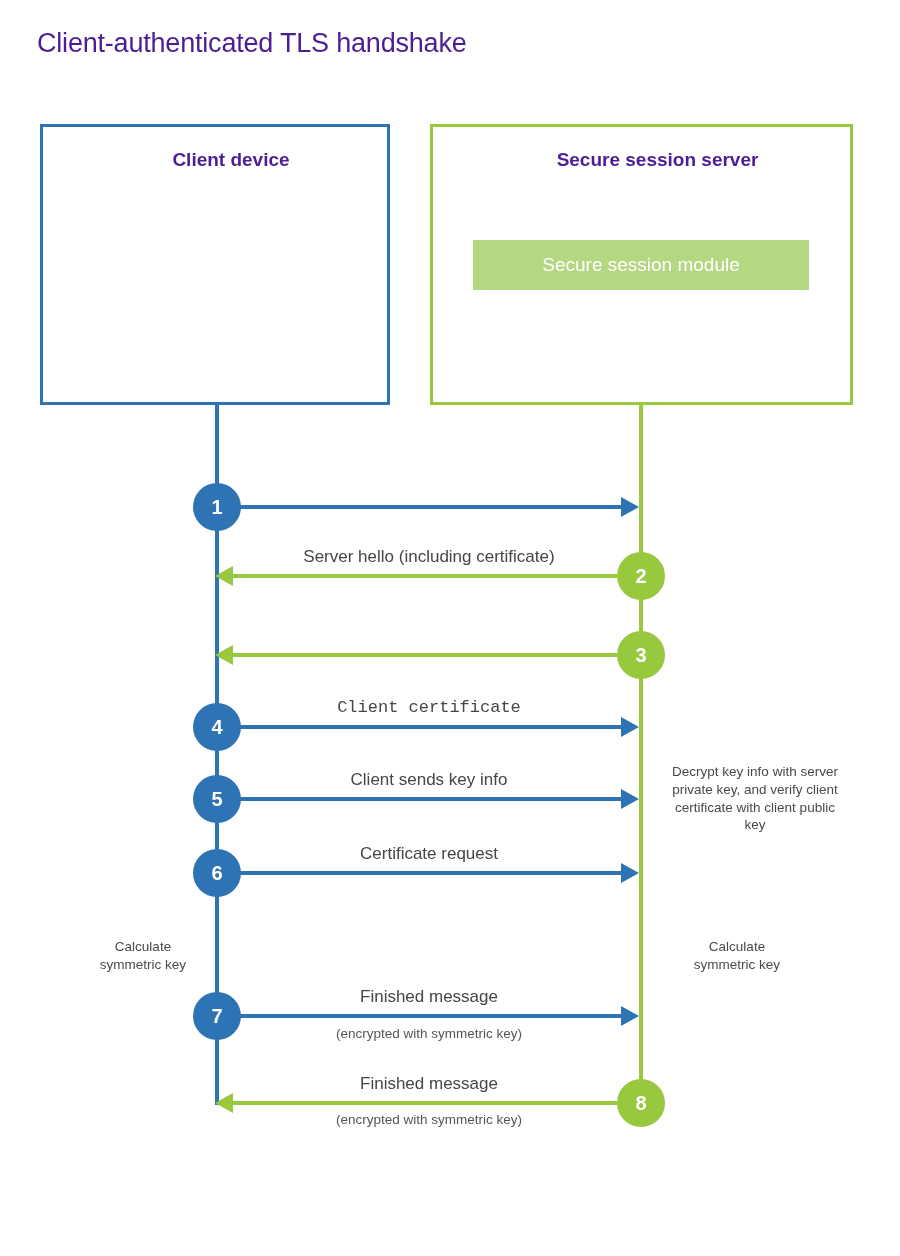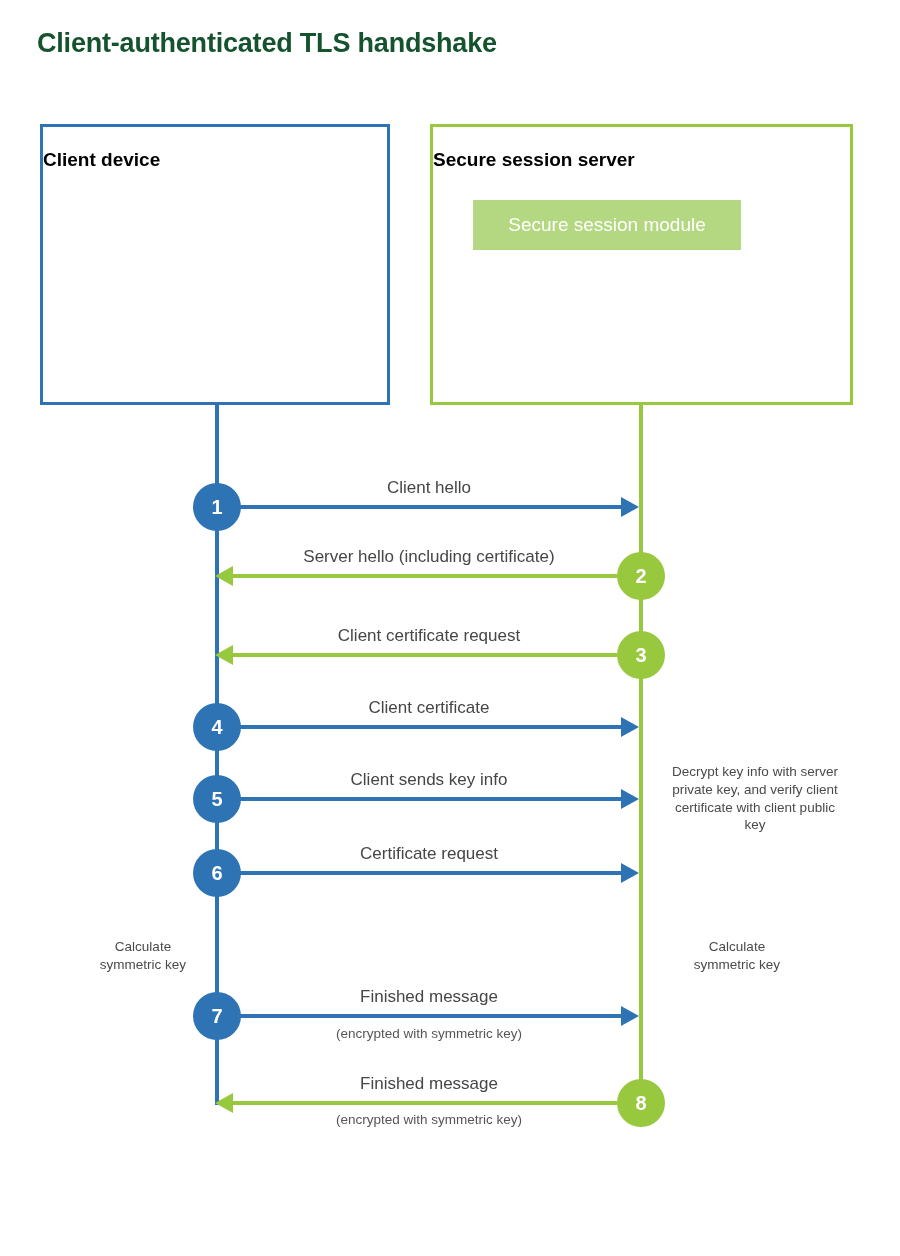--- a/index.html
+++ b/index.html
@@ -1,30 +1,30 @@
 <!DOCTYPE html>
 <html style="--blue: #2e74b5; --blueFill: #5b9bd5; --green: #97c83e; --greenFill: #b4d881;"><head>
 <meta charset="utf-8">
 <style>
   html,body { margin:0; padding:0; background:#ffffff; font-family:"Liberation Sans", sans-serif; }
   .canvas { position:relative; width:900px; height:1256px; background:#fff; overflow:hidden; }
 
-  .title { position:absolute; left:37px; top:28px; font-size:27px; font-weight:700; color:#14532d; letter-spacing:-0.2px; }
+  .title { position:absolute; left:37px; top:28px; font-size:27px; font-weight:400; color:#4c1d95; letter-spacing:-0.2px; }
 
   .box { position:absolute; background:#fff; box-sizing:border-box; }
   .client-box { left:40px; top:124px; width:350px; height:281px; border:3px solid var(--blue); }
   .server-box { left:430px; top:124px; width:423px; height:281px; border:3px solid var(--green); }
-  .box-title { position:absolute; width:100%; top:22px; font-weight:bold; font-size:19px; color:#000000; }
+  .box-title { position:absolute; width:100%; top:22px; text-align:center; font-weight:bold; font-size:19px; color:#4c1d95;padding-left:16px; }
 
   .app-box { position:absolute; left:78px; top:200px; width:276px; height:173px; background:var(--blueFill);
              border:2px dotted rgba(255,255,255,.65); box-sizing:border-box; display:flex; align-items:center;
              justify-content:center; text-align:center; color:#fff; font-size:19px; line-height:1.45; padding:0 42px; }
 
-  .bar { position:absolute; left:473px; width:268px; height:50px; background:var(--greenFill); color:#fff;
-         font-size:19px; display:flex; align-items:center; justify-content:center; }
+  .bar { position:absolute; left:473px; width:336px; height:50px; background:var(--greenFill); color:#fff;
+         font-size:19px; display:flex; align-items:center; justify-content:center;margin-top:40px; }
   .bar1 { top:200px; } .bar2 { top:261px; } .bar3 { top:322px; }
 
   .vline { position:absolute; width:4px; z-index:0; }
   .hline { position:absolute; height:4px; z-index:1; }
   .blue-bg { background:var(--blue); }
   .green-bg { background:var(--green); }
 
   .circle { position:absolute; width:48px; height:48px; border-radius:50%; color:#fff; font-weight:bold;
             font-size:20px; display:flex; align-items:center; justify-content:center; z-index:3; }
   .circle.blue { background:var(--blue); }
@@ -57,36 +57,34 @@
     <div class="box-title">Secure session server</div>
   </div>
   <div class="bar bar1">Secure session module</div>
 
   <div class="vline blue-bg" style="left:215px; top:405px; height:700px;"></div>
   <div class="vline green-bg" style="left:639px; top:405px; height:698px;"></div>
 
   <div class="circle blue" style="left:193px; top:483px;">1</div>
   <div class="hline blue-bg" style="left:239px; top:505px; width:382px;"></div>
   <div class="head right" style="left:621px; top:497px;"></div>
-  <div class="msg-label" style="top:478px;">Client hello</div>
 
   <div class="circle green" style="left:617px; top:552px;">2</div>
   <div class="hline green-bg" style="left:231px; top:574px; width:386px;"></div>
   <div class="head left" style="left:215px; top:566px;"></div>
   <div class="msg-label" style="top:547px;">Server hello (including certificate)</div>
 
   <div class="circle green" style="left:617px; top:631px;">3</div>
   <div class="hline green-bg" style="left:231px; top:653px; width:386px;"></div>
   <div class="head left" style="left:215px; top:645px;"></div>
-  <div class="msg-label" style="top:626px;">Client certificate request</div>
 
   <div class="circle blue" style="left:193px; top:703px;">4</div>
   <div class="hline blue-bg" style="left:239px; top:725px; width:382px;"></div>
   <div class="head right" style="left:621px; top:717px;"></div>
-  <div class="msg-label" style="top:698px;">Client certificate</div>
+  <div class="msg-label" style="top:698px;font-family:Liberation Mono, monospace;">Client certificate</div>
 
   <div class="circle blue" style="left:193px; top:775px;">5</div>
   <div class="hline blue-bg" style="left:239px; top:797px; width:382px;"></div>
   <div class="head right" style="left:621px; top:789px;"></div>
   <div class="msg-label" style="top:770px;">Client sends key info</div>
 
   <div class="circle blue" style="left:193px; top:849px;">6</div>
   <div class="hline blue-bg" style="left:239px; top:871px; width:382px;"></div>
   <div class="head right" style="left:621px; top:863px;"></div>
   <div class="msg-label" style="top:844px;">Certificate request</div>

